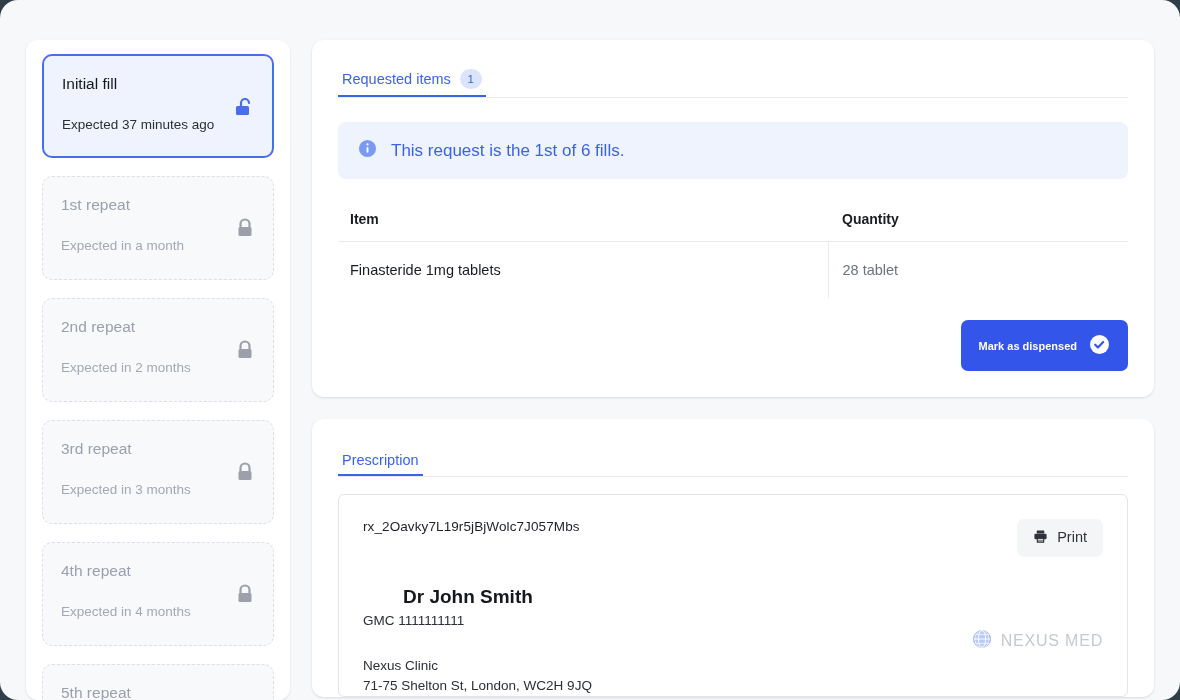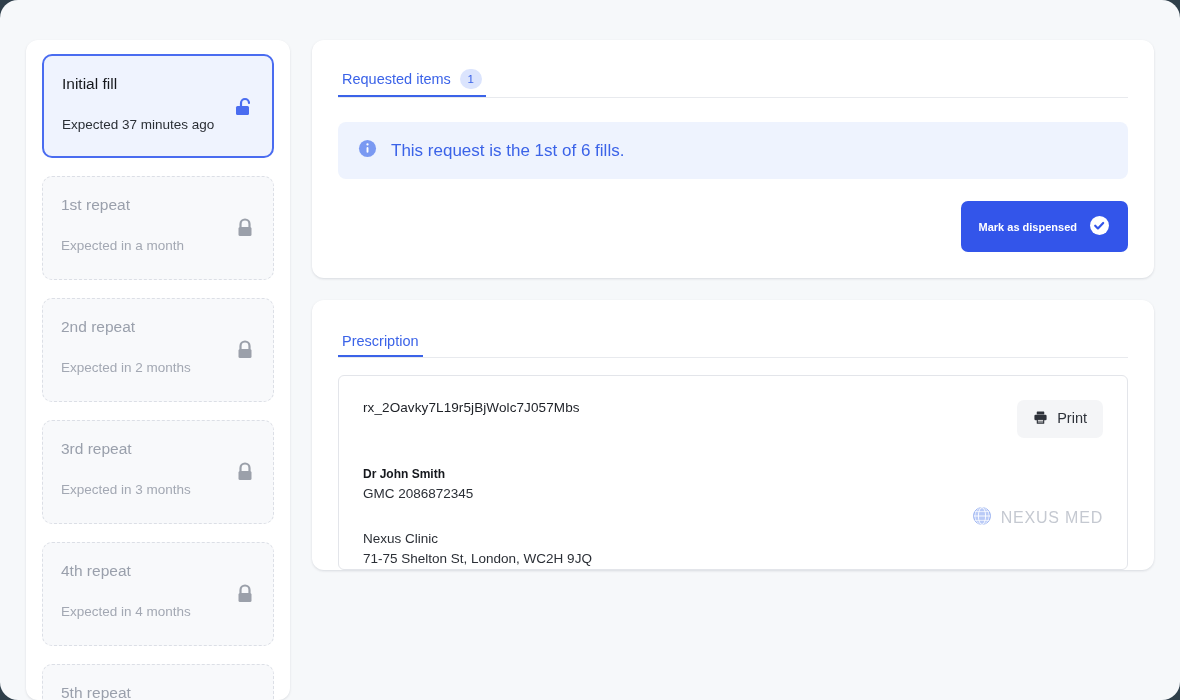--- a/index.html
+++ b/index.html
@@ -153,21 +153,21 @@
   .rx-head { display: flex; justify-content: space-between; align-items: flex-start; }
   .rx-id { font-size: 13.5px; color: #1d2026; letter-spacing: .1px; }
   .btn-print {
     display: inline-flex; align-items: flex-start; gap: 9px;
     background: #f4f5f7; color: #2e323a;
     border: none; border-radius: 7px;
     font-size: 14.5px; padding: 10px 16px;
     cursor: pointer; font-family: "Liberation Sans", sans-serif;
   }
   .rx-body { display: flex; justify-content: space-between; margin-top: 29px; }
-  .rx-doctor-name { font-size: 12px; font-weight: 700; color: #15181d; }
+  .rx-doctor-name { font-size: 19px; font-weight: 700; color: #15181d; margin-left: 40px; }
   .rx-doctor-gmc { font-size: 13.5px; color: #2b2f36; margin-top: 5px; }
   .rx-clinic { margin-top: 28px; font-size: 13.5px; color: #2b2f36; line-height: 20px; }
   .rx-brand { display: flex; align-items: center; gap: 9px; }
   .rx-brand-text { font-size: 16px; color: #c5c9d1; letter-spacing: .8px; }
 </style>
 </head>
 <body>
 
 <div class="page-shell">
   <div class="layout">
@@ -250,20 +250,34 @@
           <span>
             <svg width="19" height="19" viewBox="0 0 20 20">
               <circle cx="10" cy="10" r="9" fill="#7a99f2"></circle>
               <rect x="9" y="8.4" width="2" height="6" rx="1" fill="#ffffff"></rect>
               <circle cx="10" cy="5.7" r="1.2" fill="#ffffff"></circle>
             </svg>
           </span>
           <span class="txt">This request is the 1st of 6 fills.</span>
         </div>
 
+        <table class="items">
+          <thead>
+            <tr>
+              <th>Item</th>
+              <th class="col-qty">Quantity</th>
+            </tr>
+          </thead>
+          <tbody>
+            <tr>
+              <td>Finasteride 1mg tablets</td>
+              <td class="col-qty">28 tablet</td>
+            </tr>
+          </tbody>
+        </table>
 
         <div class="btn-row">
           <button class="btn-primary">
             <span>Mark as dispensed</span>
             <span>
               <svg width="21" height="21" viewBox="0 0 20 20">
                 <circle cx="10" cy="10" r="9" fill="#ffffff"></circle>
                 <path d="M5.9 10.2l2.6 2.6 5-5.2" fill="none" stroke="#3355ea" stroke-width="2.1" stroke-linecap="round" stroke-linejoin="round"></path>
               </svg>
             </span>
@@ -291,21 +305,21 @@
                   <rect x="5.2" y="12.3" width="5.6" height="0.9" fill="#ffffff"></rect>
                 </svg>
               </span>
               <span>Print</span>
             </button>
           </div>
 
           <div class="rx-body">
             <div>
               <div class="rx-doctor-name">Dr John Smith</div>
-              <div class="rx-doctor-gmc">GMC 2086872345</div>
+              <div class="rx-doctor-gmc">GMC 1111111111</div>
               <div class="rx-clinic">
                 <div>Nexus Clinic</div>
                 <div>71-75 Shelton St, London, WC2H 9JQ</div>
               </div>
             </div>
             <div class="rx-brand">
               <span>
                 <svg width="20" height="20" viewBox="0 0 20 20">
                   <circle cx="10" cy="10" r="8.4" fill="#b9caf7"></circle>
                   <circle cx="10" cy="10" r="8.4" fill="none" stroke="#8aa6ef" stroke-width="1"></circle>

